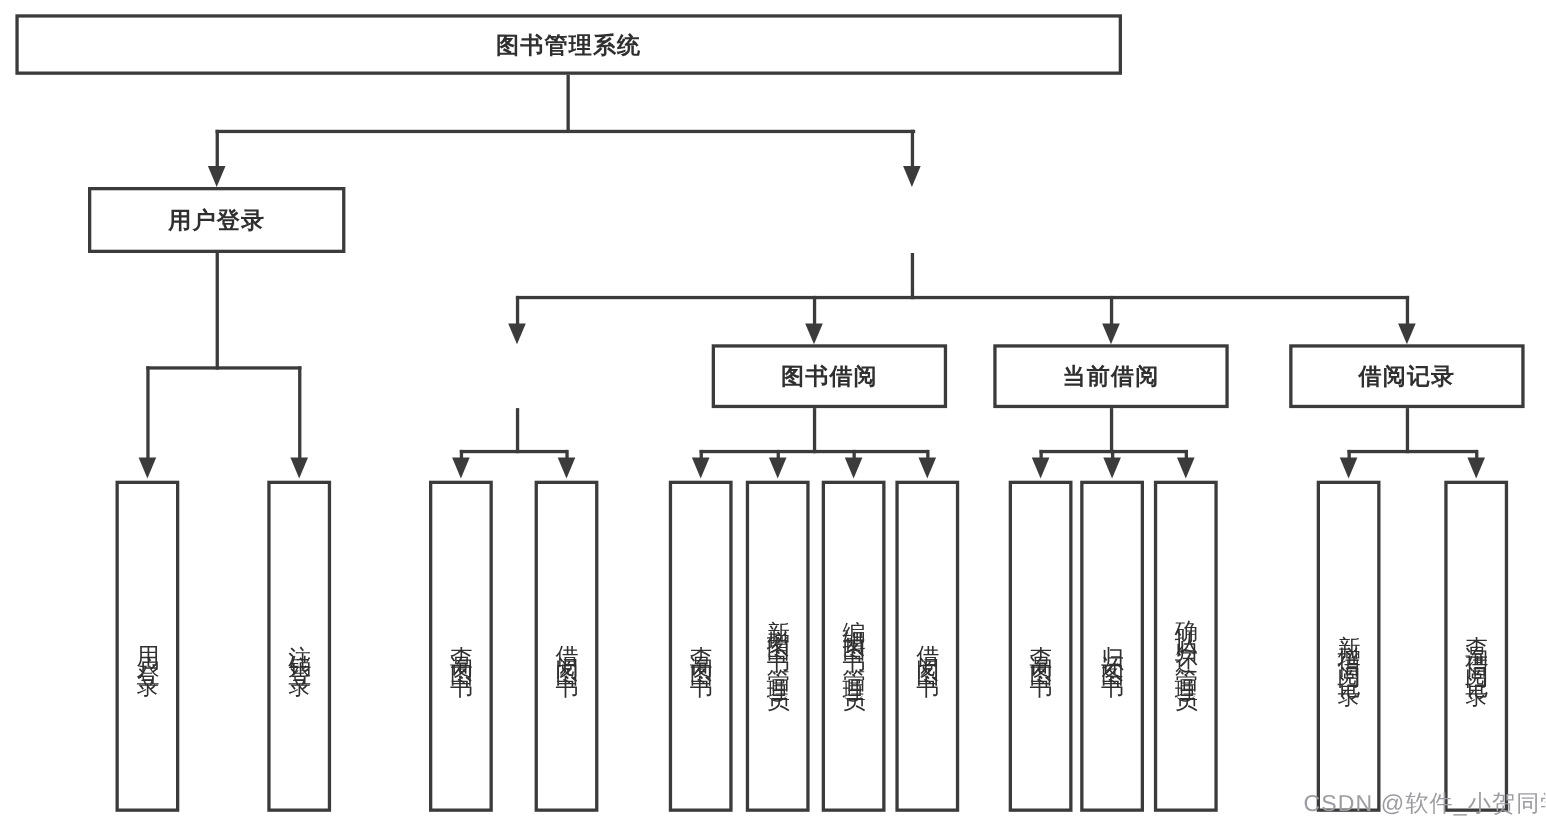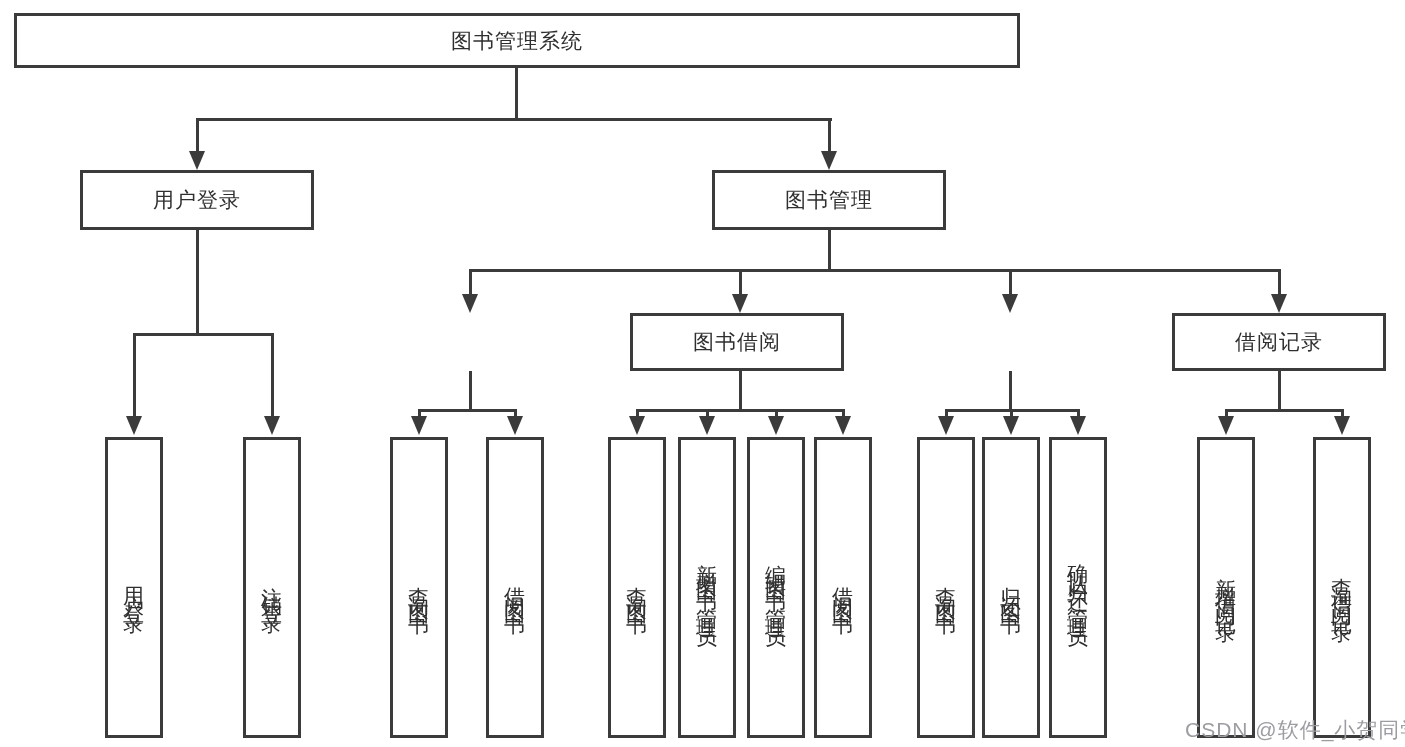--- a/index.html
+++ b/index.html
@@ -18,21 +18,21 @@
     background:var(--background);
     overflow:hidden;
   }
   .box{
     position:absolute;
     border:3px solid var(--border);
     background:var(--background);
     display:flex;align-items:center;justify-content:center;
     text-align:center;
   }
-  .hbox{font-size:21px;letter-spacing:1px;}
+  .hbox{font-size:21px;letter-spacing:1px;font-weight:bold;}
   .leaf{width:52px;height:295px;top:437px;}
   .vtext{
     writing-mode:vertical-rl;
     text-orientation:mixed;
     font-size:21px;
     letter-spacing:9px;
     line-height:1;
     white-space:nowrap;
   }
   .vline{position:absolute;width:3px;background:var(--line);}
@@ -64,23 +64,20 @@
   <div class="vline" style="left:515px;top:68px;height:52px"></div>
   <div class="hline" style="left:196px;top:118px;width:636px"></div>
   <div class="vline" style="left:196px;top:118px;height:36px"></div>
   <div class="arrow" style="left:189px;top:151px"></div>
   <div class="vline" style="left:828px;top:118px;height:36px"></div>
   <div class="arrow" style="left:821px;top:151px"></div>
 
   <div class="box hbox" style="left:80px;top:170px;width:228px;height:54px">
     <span>用户登录</span>
   </div>
-  <div class="box hbox" style="left:712px;top:170px;width:228px;height:54px">
-    <span>图书管理</span>
-  </div>
 
   <div class="vline" style="left:196px;top:230px;height:106px"></div>
   <div class="hline" style="left:133px;top:333px;width:141px"></div>
   <div class="vline" style="left:133px;top:333px;height:84px"></div>
   <div class="arrow" style="left:126px;top:416px"></div>
   <div class="vline" style="left:271px;top:333px;height:84px"></div>
   <div class="arrow" style="left:264px;top:416px"></div>
 
   <div class="box leaf" style="left:105px">
     <span class="vtext">用户登录</span>
@@ -93,22 +90,25 @@
   <div class="hline" style="left:469px;top:269px;width:812px"></div>
   <div class="vline" style="left:469px;top:269px;height:27px"></div>
   <div class="arrow" style="left:462px;top:294px"></div>
   <div class="vline" style="left:739px;top:269px;height:27px"></div>
   <div class="arrow" style="left:732px;top:294px"></div>
   <div class="vline" style="left:1009px;top:269px;height:27px"></div>
   <div class="arrow" style="left:1002px;top:294px"></div>
   <div class="vline" style="left:1278px;top:269px;height:27px"></div>
   <div class="arrow" style="left:1271px;top:294px"></div>
 
-  <div class="box hbox" style="left:630px;top:313px;width:208px;height:52px">
+  <div class="box hbox" style="left:647px;top:313px;width:208px;height:52px">
     <span>图书借阅</span>
+  </div>
+  <div class="box hbox" style="left:903px;top:313px;width:208px;height:52px">
+    <span>当前借阅</span>
   </div>
   <div class="box hbox" style="left:1172px;top:313px;width:208px;height:52px">
     <span>借阅记录</span>
   </div>
 
   <div class="vline" style="left:469px;top:371px;height:41px"></div>
   <div class="hline" style="left:418px;top:409px;width:98px"></div>
   <div class="vline" style="left:418px;top:409px;height:9px"></div>
   <div class="arrow" style="left:411px;top:416px"></div>
   <div class="vline" style="left:514px;top:409px;height:9px"></div>

